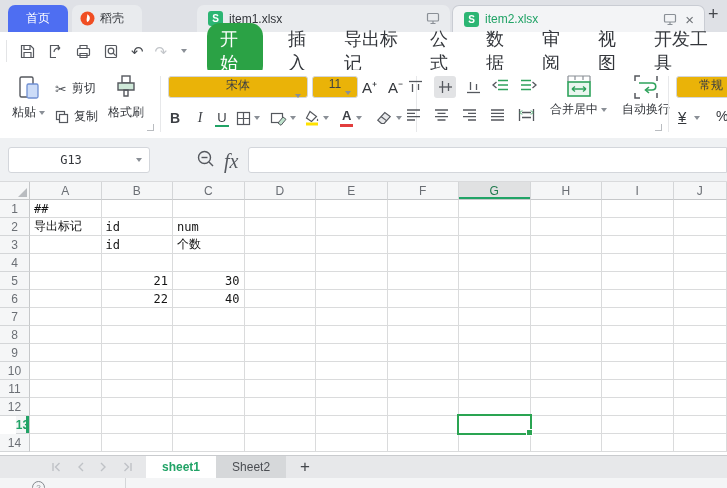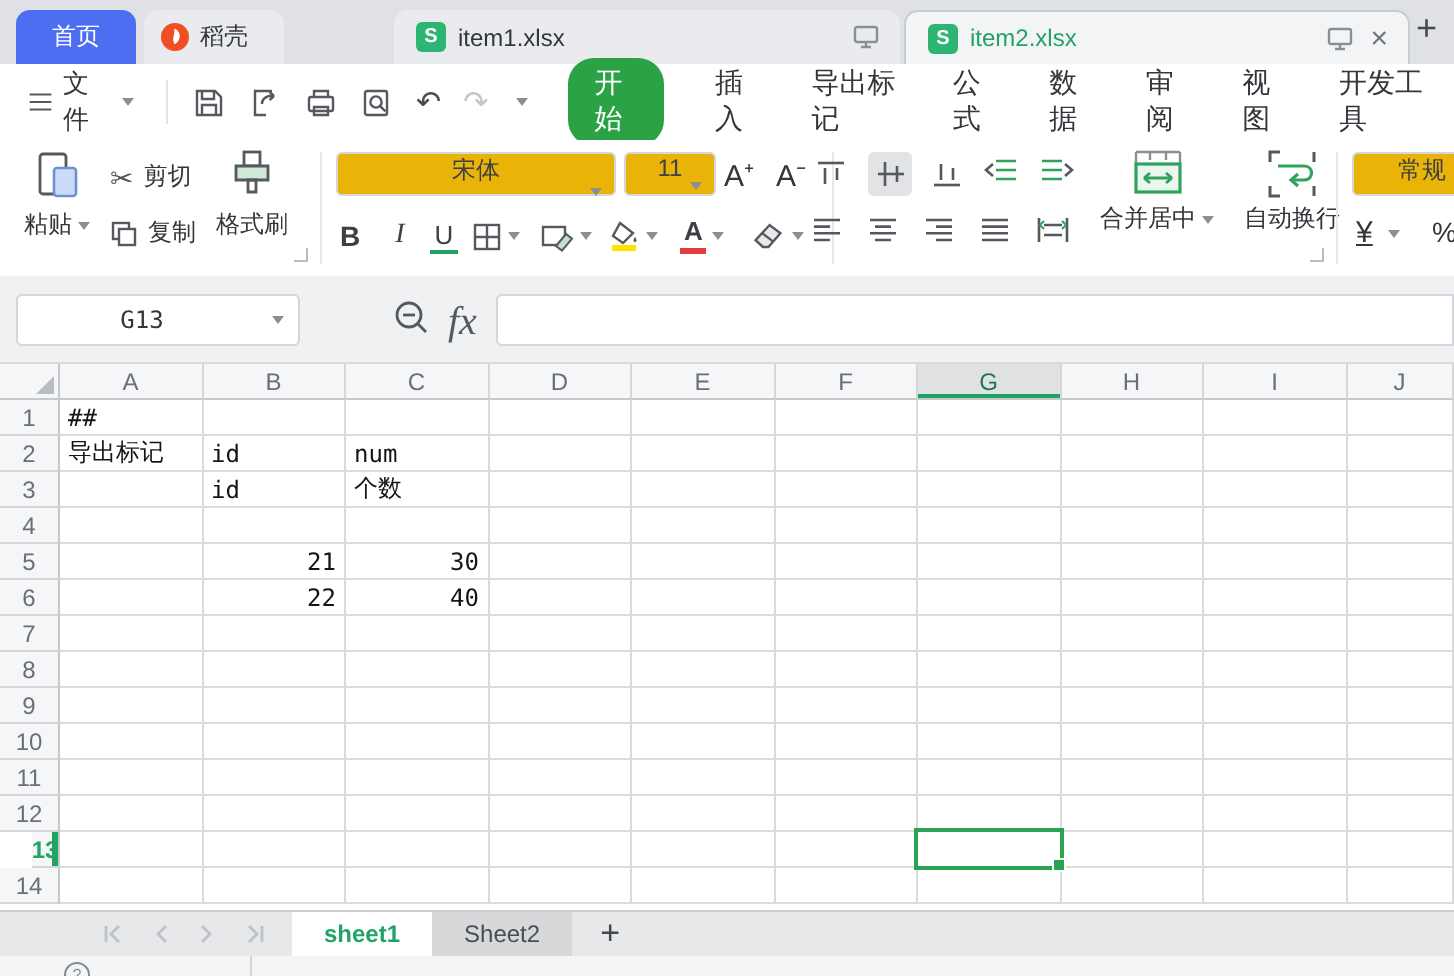--- a/index.html
+++ b/index.html
@@ -21,21 +21,21 @@
   .newtab { position:absolute; left:708px; top:4px; font-size:18px; color:#44474c; }
 
   
   .menubar { position:absolute; top:32px; left:0; width:727px; height:38px; background:#fff; display:flex; align-items:center; }
   .fileblock { display:flex; align-items:center; gap:5px; padding:0 10px 0 14px; color:#33363b; font-size:13px; }
   .vsep { width:1px; height:22px; background:#e3e4e6; margin:0 6px; }
   .qat { display:flex; align-items:center; gap:11px; padding:0 6px; }
   .qat svg { display:block; }
   .uglyph { font-size:15px; color:#4a4d52; line-height:1; }
   .rglyph { font-size:15px; color:#c3c6ca; line-height:1; }
-  .menu-items { display:flex; align-items:center; gap:0; margin-left:14px; font-size:14px; }
+  .menu-items { display:flex; align-items:center; gap:0; margin-left:14px; font-size:18px; }
   .pill { background:#2ba245; color:#fff; border-radius:13px; padding:4px 13px; margin-right:12px; }
   .mitem { padding:4px 13px; color:#33363b; }
 
   
   .ribbon { position:absolute; top:70px; left:0; width:727px; height:68px; background:#fff; }
   .rlabel { font-size:12px; color:#33363b; }
   .dd { display:inline-block; width:0; height:0; border-left:3.5px solid transparent; border-right:3.5px solid transparent; border-top:4px solid #8a8f96; vertical-align:middle; margin-left:3px; }
   .rsep { position:absolute; top:6px; width:1px; height:56px; background:#e7e8ea; }
   .gcorner { position:absolute; width:7px; height:7px; border-right:1px solid #b9bcc0; border-bottom:1px solid #b9bcc0; }
   .combo { position:absolute; height:22px; background:#eab308; border:1px solid #d3d6db; border-radius:3px; display:flex; align-items:center; padding:0 6px;flex-direction:column; }
@@ -109,27 +109,20 @@
           <rect x="1.5" y="1.5" width="11" height="7.5" rx="1" fill="none" stroke="#8a8f96" stroke-width="1.2"></rect>
           <path d="M7 9v2.2M4.5 11.5h5" stroke="#8a8f96" stroke-width="1.2" fill="none"></path>
         </svg>
       <span class="xclose">×</span>
     </span>
   </div>
   <span class="newtab">+</span>
 </div>
 
 <div class="menubar">
-  <div class="fileblock">
-    <svg width="15" height="12" viewBox="0 0 15 12">
-        <path d="M1 1.5h13M1 6h13M1 10.5h13" stroke="#55585e" stroke-width="1.3"></path>
-      </svg>
-    <span>文件</span>
-    <span class="dd"></span>
-  </div>
   <div class="vsep"></div>
   <div class="qat">
     <svg width="17" height="17" viewBox="0 0 17 17">
         <path d="M2.5 2.5h9l3 3v9h-12z" fill="none" stroke="#55585e" stroke-width="1.2"></path>
         <path d="M5 2.5v4h6v-4M5 14.5v-5h7v5" fill="none" stroke="#55585e" stroke-width="1.2"></path>
       </svg>
     <svg width="17" height="17" viewBox="0 0 17 17">
         <path d="M9 14.5H3.5v-12H12" fill="none" stroke="#55585e" stroke-width="1.2"></path>
         <path d="M7 9c0-3 3-4.5 6-4M13 5l-2.2-2M13 5l-2.2 2" fill="none" stroke="#55585e" stroke-width="1.2"></path>
       </svg>

